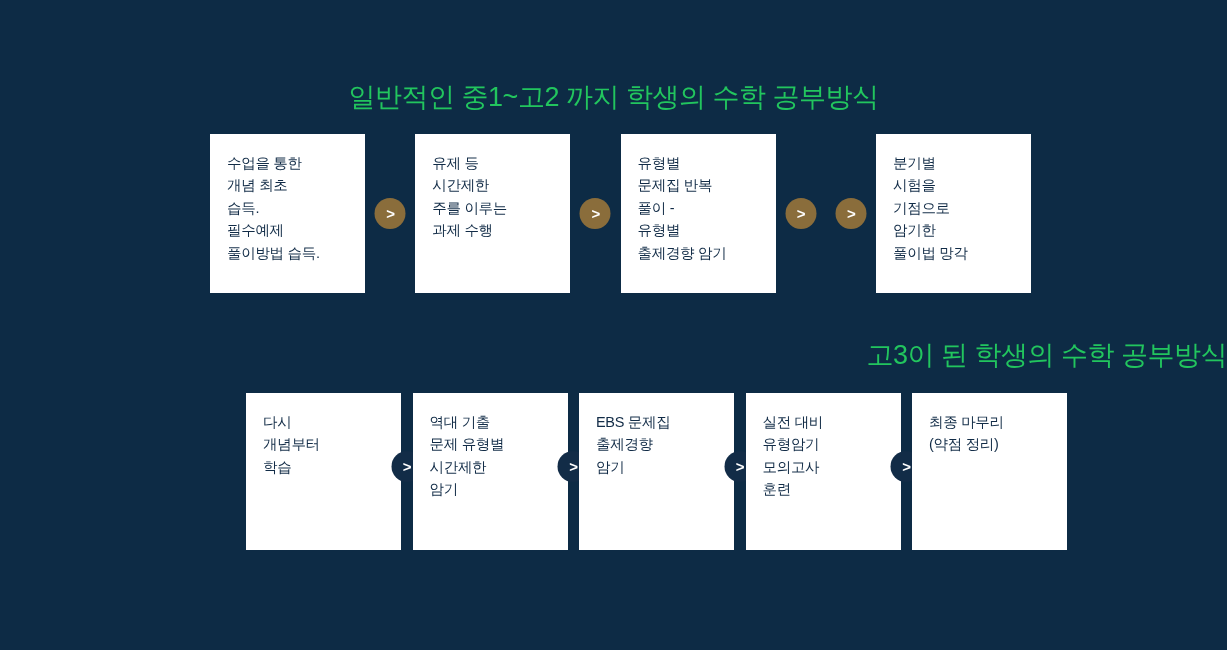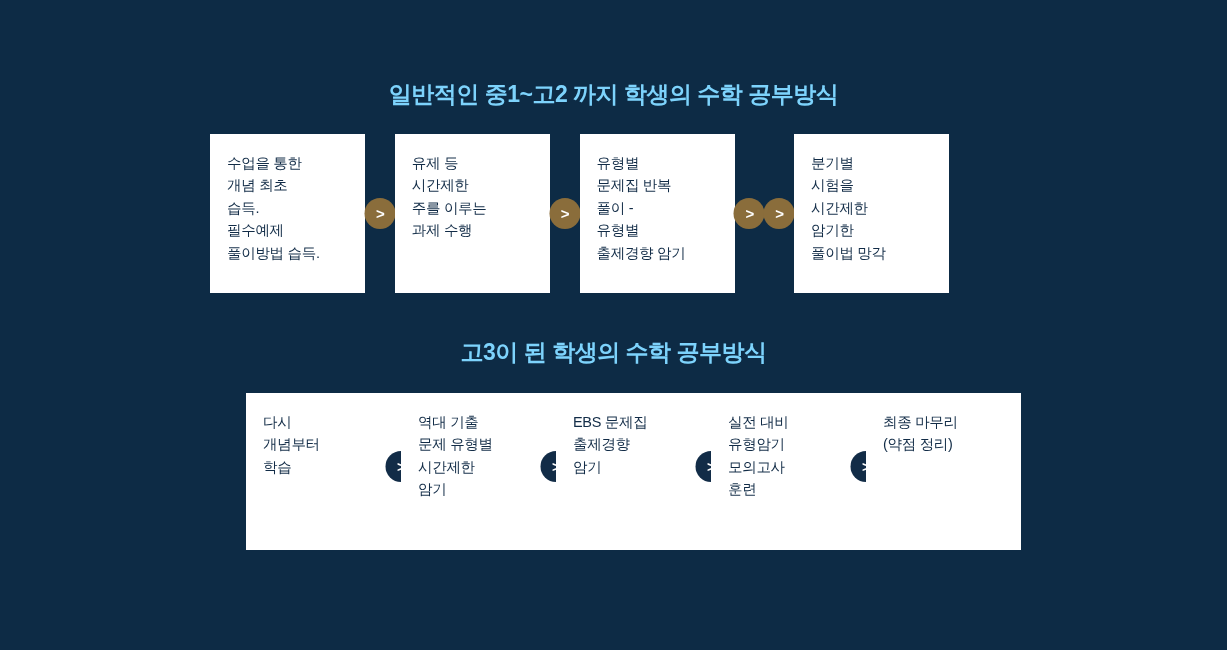--- a/index.html
+++ b/index.html
@@ -15,44 +15,44 @@
     position: relative;
   }
   .slide {
     position: absolute;
     inset: 0;
   }
 
   
   .section-title {
     position: absolute;
-    color: #7dd3fc;
-    font-size: 23px;
-    font-weight: bold;
+    color: #22c55e;
+    font-size: 27px;
+    font-weight: normal;
     letter-spacing: -0.5px;
     white-space: nowrap;
   }
   #title-1 {
     left: 0;
     right: 0;
     top: 79px;
     text-align: center;
   }
   #title-2 {
     left: 0;
     right: 0;
     top: 337px;
-    text-align: center;
+    text-align: right;
   }
 
   
   .flow-row {
     position: absolute;
     left: 210px;
-    width: 739px;
+    width: 821px;
     display: flex;
     flex-direction: row;
     align-items: flex-start;
   }
   #flow-row-1 { top: 134px; }
   #flow-row-2 { top: 393px; padding-left: 36px; }
 
   .card {
     background: #ffffff;
     width: 155px;
@@ -147,21 +147,21 @@
         </div>
     </div>
     <div class="gap">
       <div class="arrow">
           <span>&gt;</span>
         </div>
     </div>
     <div class="card">
       <div class="card-text">분기별
 시험을
-시간제한
+기점으로
 암기한
 풀이법 망각</div>
     </div>
   </div>
 
   <div class="section-title" id="title-2">고3이 된 학생의 수학 공부방식</div>
 
   <div class="flow-row" id="flow-row-2">
     <div class="card">
       <div class="card-text">다시

